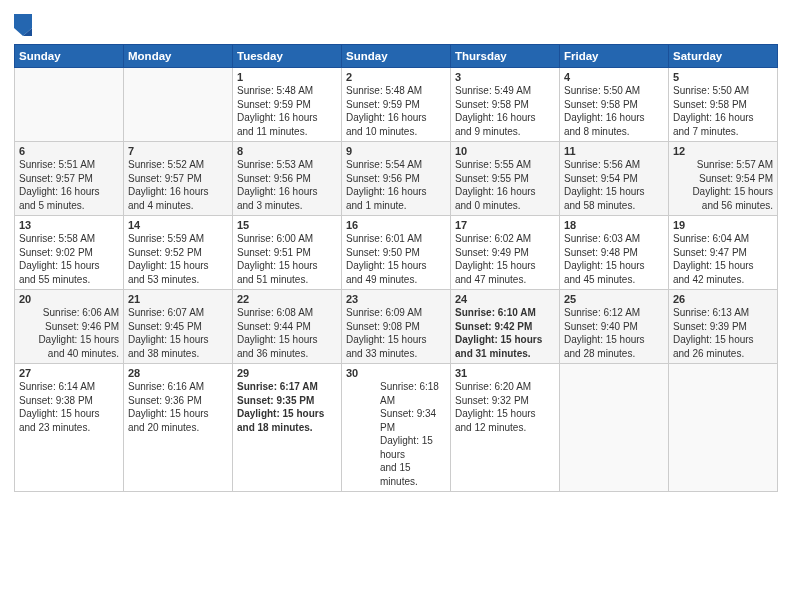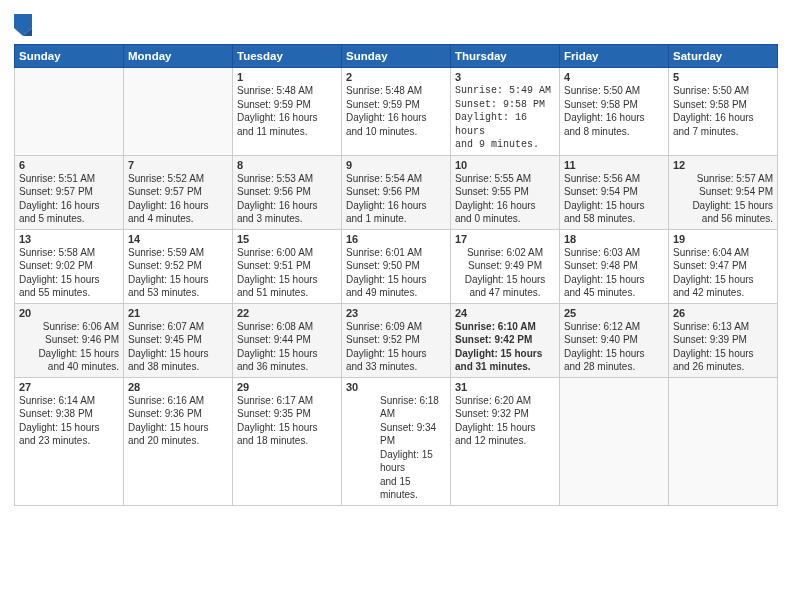--- a/index.html
+++ b/index.html
@@ -153,21 +153,21 @@
           </td>
           <td>
             <span class="day-num">2</span>
             <div class="day-info" style="white-space: pre-line;">Sunrise: 5:48 AM
 Sunset: 9:59 PM
 Daylight: 16 hours
 and 10 minutes.</div>
           </td>
           <td>
             <span class="day-num">3</span>
-            <div class="day-info" style="white-space: pre-line; font-family: Liberation Mono, monospace;">Sunrise: 5:49 AM
+            <div class="day-info" style="white-space: pre-line;">Sunrise: 5:49 AM
 Sunset: 9:58 PM
 Daylight: 16 hours
 and 9 minutes.</div>
           </td>
           <td>
             <span class="day-num">4</span>
             <div class="day-info" style="white-space: pre-line;">Sunrise: 5:50 AM
 Sunset: 9:58 PM
 Daylight: 16 hours
 and 8 minutes.</div>
@@ -255,21 +255,21 @@
           </td>
           <td>
             <span class="day-num">16</span>
             <div class="day-info" style="white-space: pre-line;">Sunrise: 6:01 AM
 Sunset: 9:50 PM
 Daylight: 15 hours
 and 49 minutes.</div>
           </td>
           <td>
             <span class="day-num">17</span>
-            <div class="day-info" style="white-space: pre-line; text-align: center;">Sunrise: 6:02 AM
+            <div class="day-info" style="white-space: pre-line;">Sunrise: 6:02 AM
 Sunset: 9:49 PM
 Daylight: 15 hours
 and 47 minutes.</div>
           </td>
           <td>
             <span class="day-num">18</span>
             <div class="day-info" style="white-space: pre-line;">Sunrise: 6:03 AM
 Sunset: 9:48 PM
 Daylight: 15 hours
 and 45 minutes.</div>
@@ -300,21 +300,21 @@
           <td>
             <span class="day-num">22</span>
             <div class="day-info" style="white-space: pre-line;">Sunrise: 6:08 AM
 Sunset: 9:44 PM
 Daylight: 15 hours
 and 36 minutes.</div>
           </td>
           <td>
             <span class="day-num">23</span>
             <div class="day-info" style="white-space: pre-line;">Sunrise: 6:09 AM
-Sunset: 9:52 PM
+Sunset: 9:08 PM
 Daylight: 15 hours
 and 33 minutes.</div>
           </td>
           <td>
             <span class="day-num">24</span>
             <div class="day-info" style="white-space: pre-line; font-weight: bold;">Sunrise: 6:10 AM
 Sunset: 9:42 PM
 Daylight: 15 hours
 and 31 minutes.</div>
           </td>
@@ -343,21 +343,21 @@
           </td>
           <td>
             <span class="day-num">28</span>
             <div class="day-info" style="white-space: pre-line;">Sunrise: 6:16 AM
 Sunset: 9:36 PM
 Daylight: 15 hours
 and 20 minutes.</div>
           </td>
           <td>
             <span class="day-num">29</span>
-            <div class="day-info" style="white-space: pre-line;">Sunrise: 6:17 AM
+            <div class="day-info" style="white-space: pre-line; font-weight: bold;">Sunrise: 6:17 AM
 Sunset: 9:35 PM
 Daylight: 15 hours
 and 18 minutes.</div>
           </td>
           <td>
             <span class="day-num">30</span>
             <div class="day-info" style="white-space: pre-line; margin-left: 34px;">Sunrise: 6:18 AM
 Sunset: 9:34 PM
 Daylight: 15 hours
 and 15 minutes.</div>

